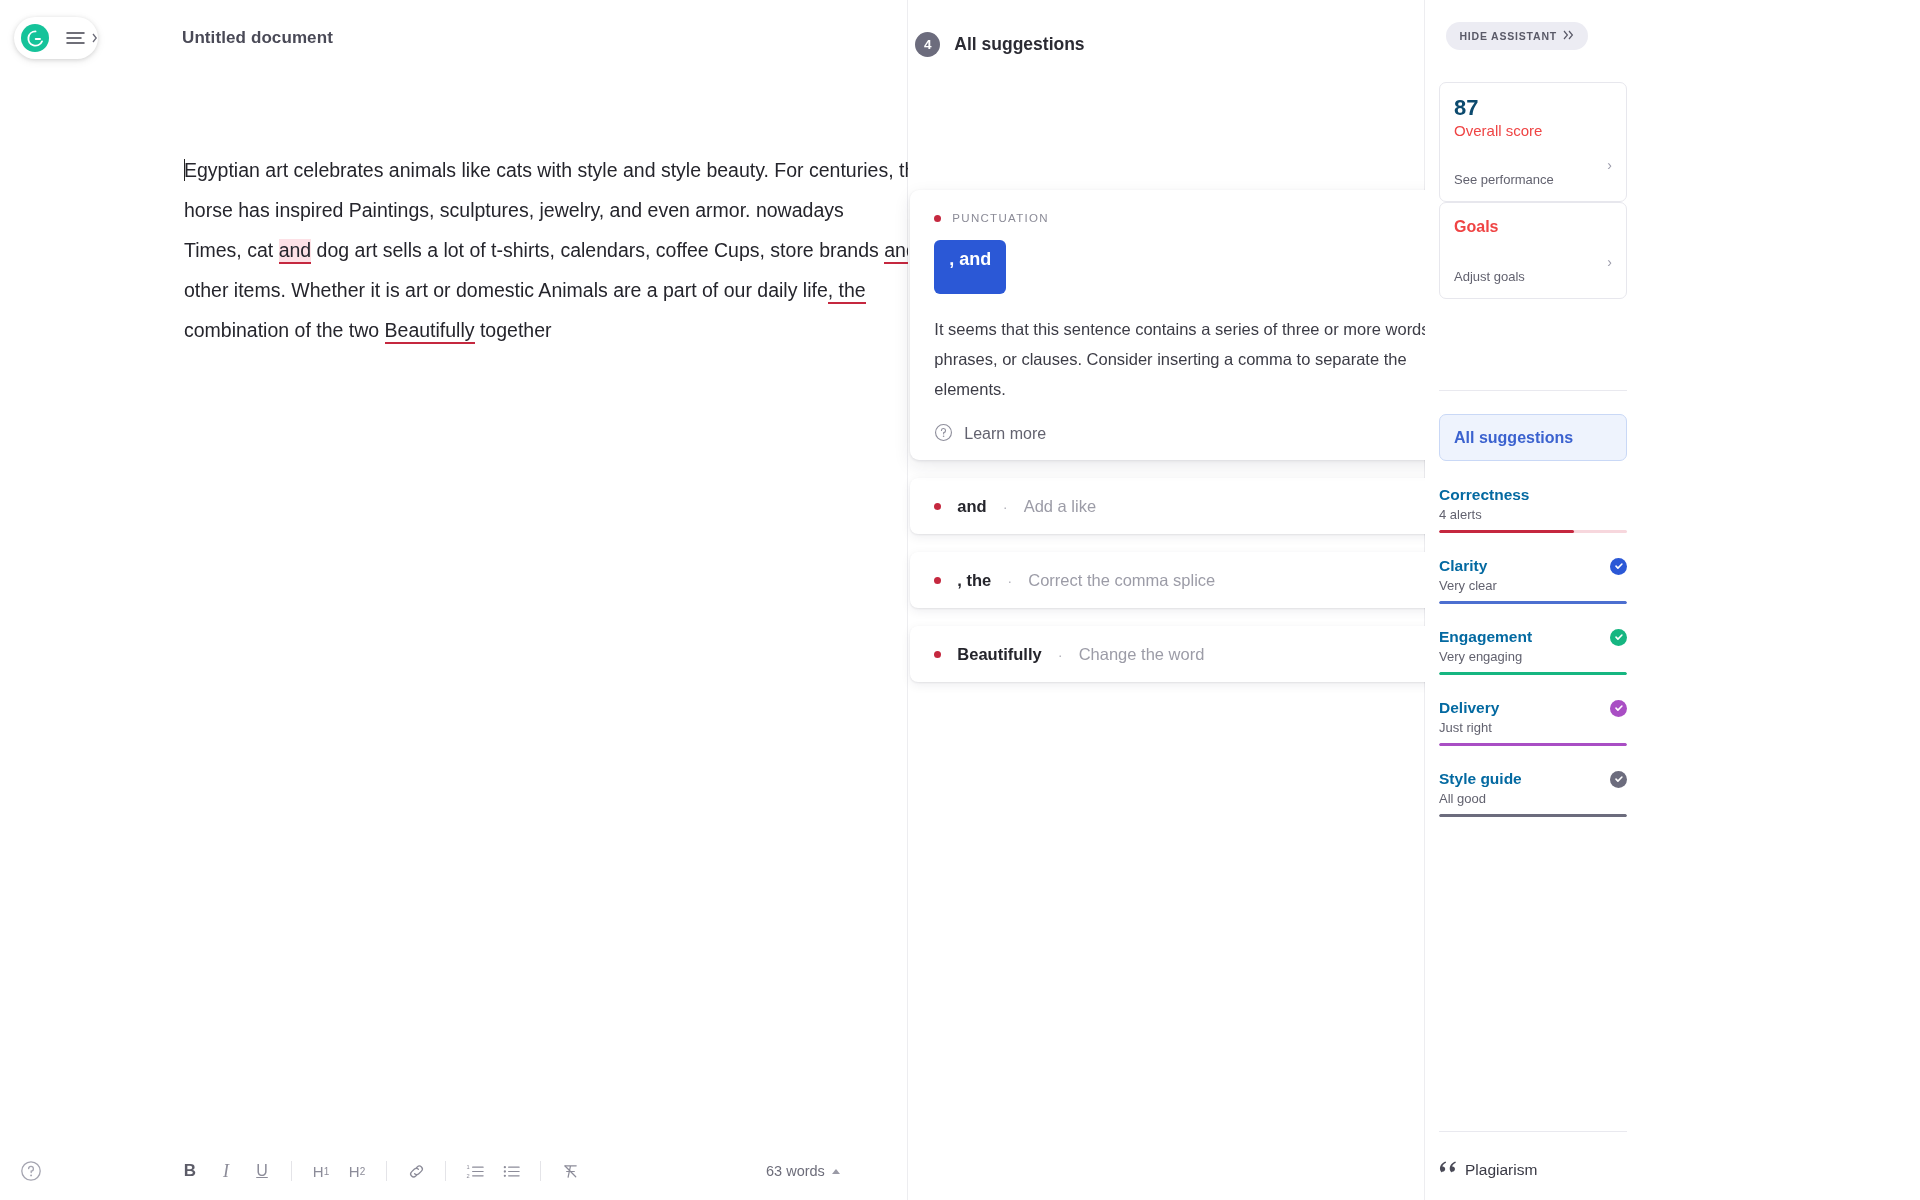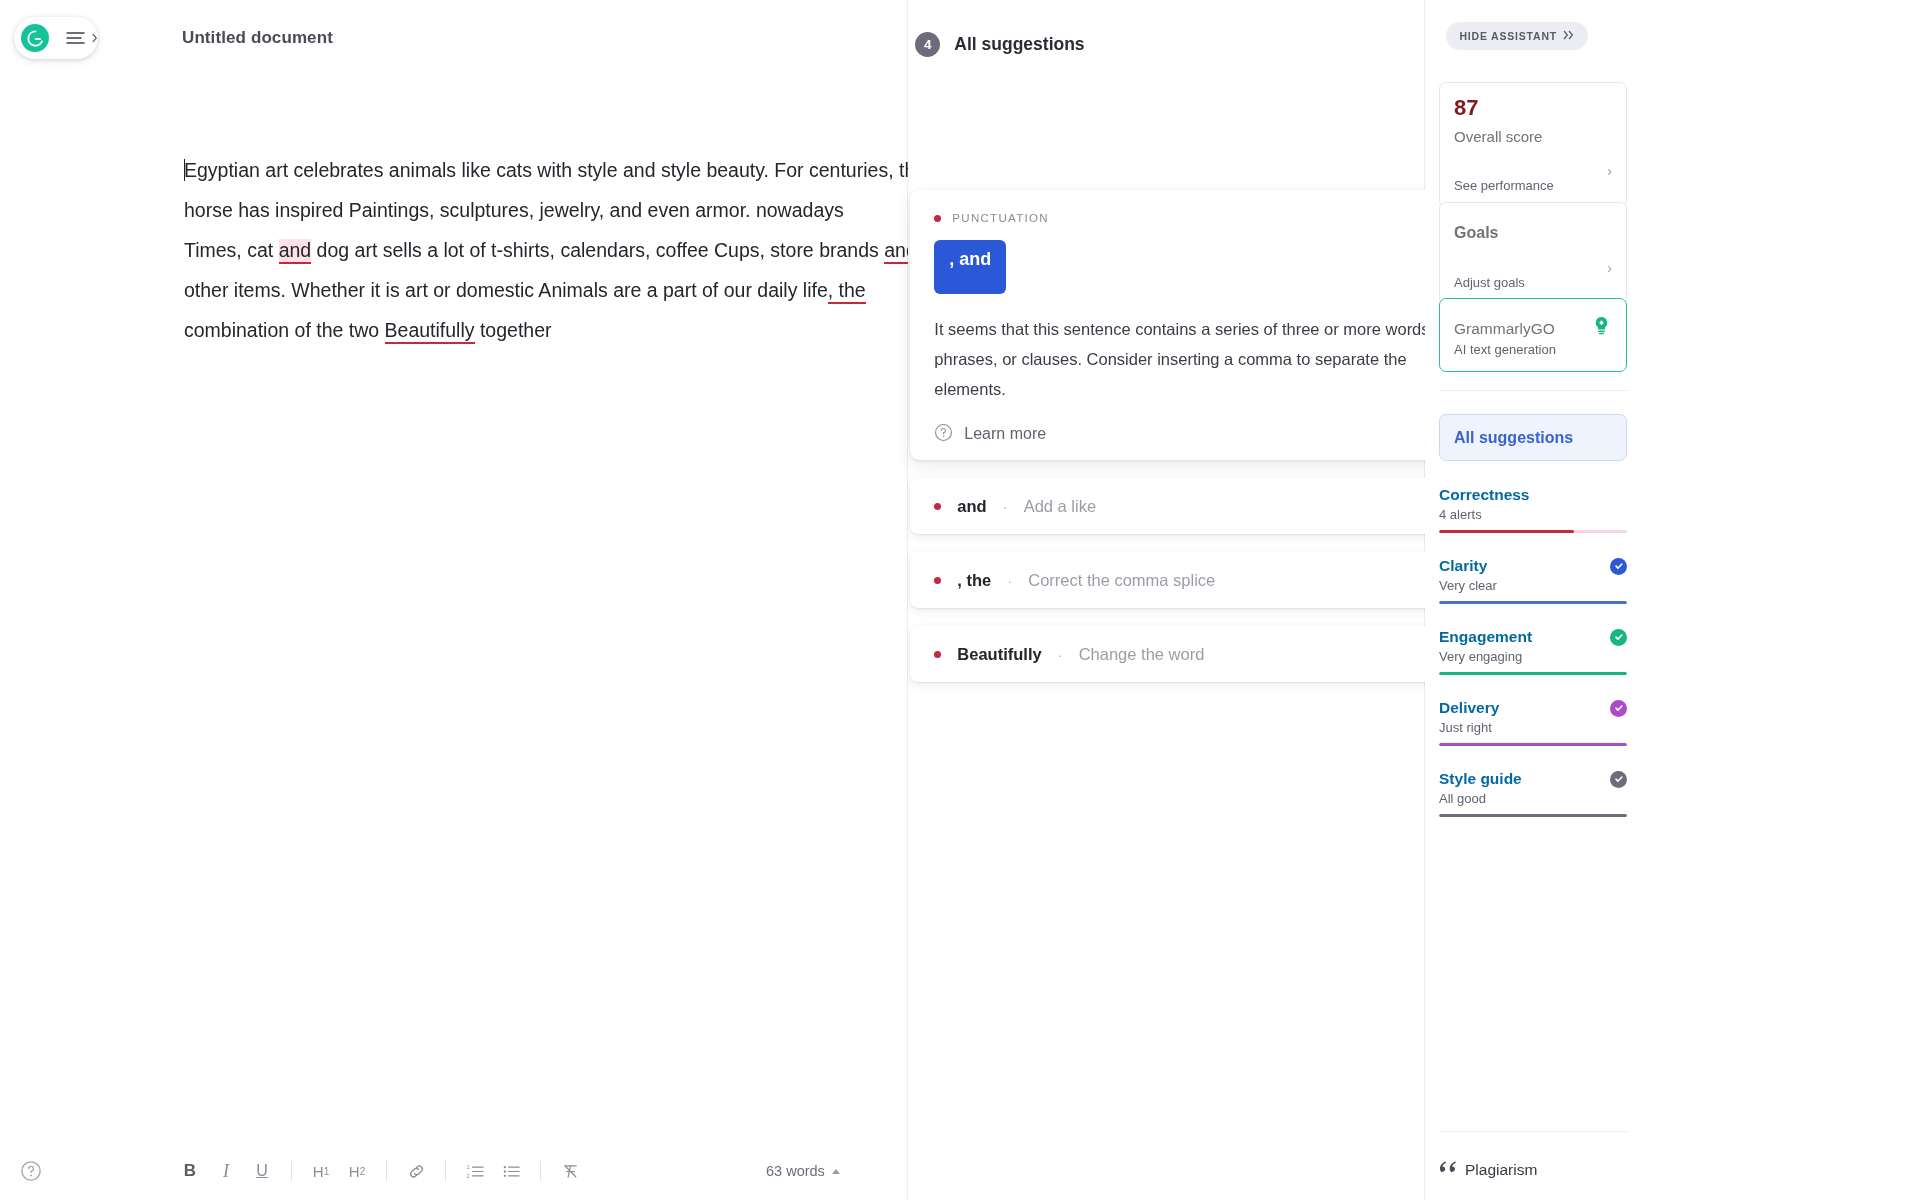--- a/index.html
+++ b/index.html
@@ -192,22 +192,22 @@
     position: absolute; left: 14px; width: 188px;
     background: #fff;
     border: 1px solid #e7e7ed;
     border-radius: 7px;
     padding: 13px 14px 14px 14px;
   }
   .a-card.score { top: 82px; }
   .a-card.goals { top: 202px; }
   .a-card.ggo   { top: 298px; border: 1px solid #28c09a; }
 
-  .score-num { font-size: 22px; font-weight: bold; color: #7f1d1d; line-height: 1.1; }
-  .a-title { font-size: 15px; color: #737373; margin-top: 8px; }
+  .score-num { font-size: 22px; font-weight: bold; color: #0c4a6e; line-height: 1.1; }
+  .a-title { font-size: 15px; color: #ef4444; margin-top: 2px; }
   .a-sub-row { display: flex; align-items: center; margin-top: 4px; }
   .a-sub { font-size: 13px; color: #62626f; margin-top: 29px; }
   .chev { margin-left: auto; color: #9c9cab; font-size: 14px; }
   .ggo-row { display: flex; align-items: flex-start; }
   .bulb {
     margin-left: auto; margin-top: 3px;
     width: 21px; height: 21px; flex: none;
   }
 
   .a-divider {
@@ -430,35 +430,20 @@
     </div>
 
     <div class="a-card goals">
       <div class="a-title" style="font-size:16px;font-weight:bold;">Goals</div>
       <div class="a-sub-row">
         <span class="a-sub">Adjust goals</span>
         <span class="chev">›</span>
       </div>
     </div>
 
-    <div class="a-card ggo">
-      <div class="ggo-row">
-        <div>
-          <div class="a-title" style="font-size:15.5px;">GrammarlyGO</div>
-          <div class="a-sub" style="margin-top:4px;">AI text generation</div>
-        </div>
-        <span class="bulb">
-          <svg width="21" height="21" viewBox="0 0 22 22">
-            <path d="M11 2.2a6 6 0 0 1 3.6 10.8v2.1H7.4V13A6 6 0 0 1 11 2.2z" fill="#16b681"></path>
-            <path d="M8.2 17h5.6M9 19.3h4" stroke="#16b681" stroke-width="1.6" stroke-linecap="round"></path>
-            <path d="M11 5.6l2.4 2.6L11 10.8 8.6 8.2z" fill="#fff"></path>
-          </svg>
-        </span>
-      </div>
-    </div>
 
     <div class="a-divider"></div>
 
     <div class="all-sug-tab">All suggestions</div>
 
     <div class="metrics">
 
       <div class="metric">
         <div class="m-top">
           <span class="m-name">Correctness</span>

